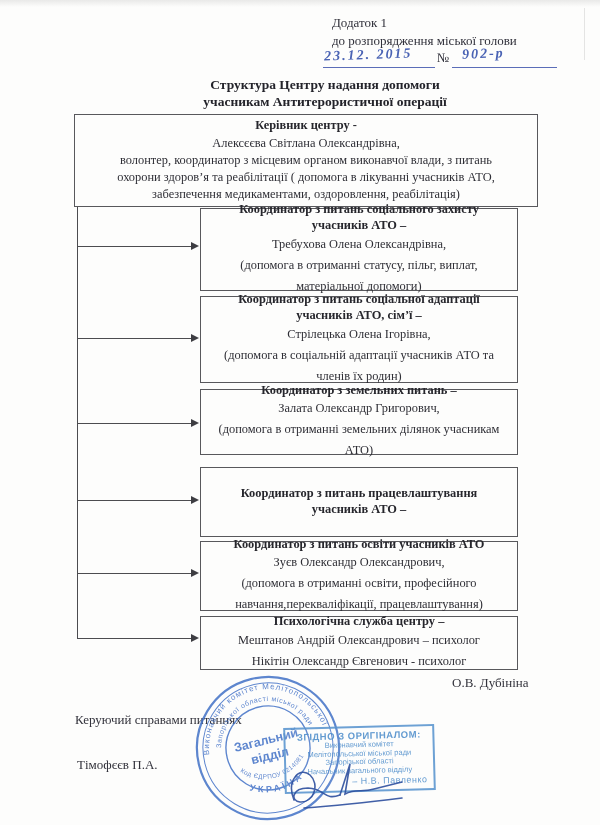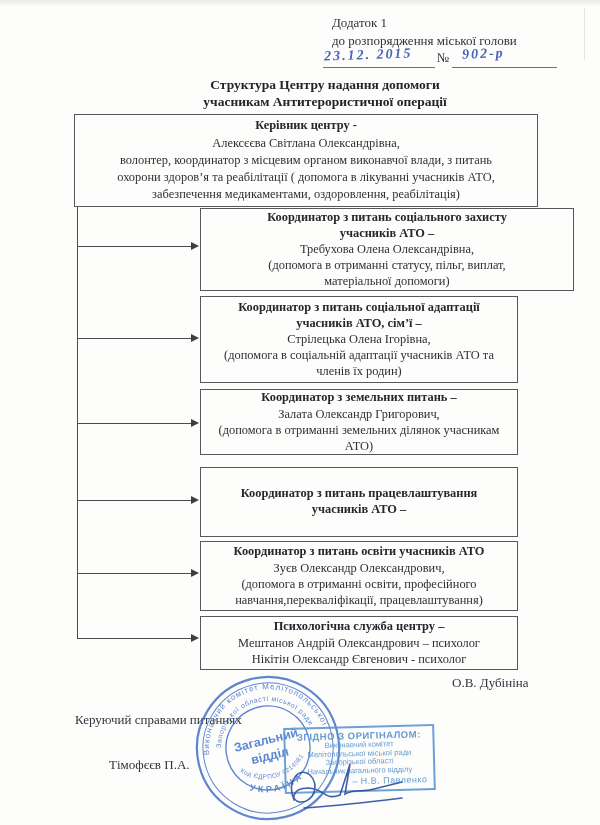--- a/index.html
+++ b/index.html
@@ -9,21 +9,21 @@
   .pre{white-space:pre-line;}
   
   .hdr-line{font-size:13px;color:#30303a;}
   .hand{font-family:"Liberation Serif",serif;font-style:italic;font-weight:bold;color:#4a63b4;font-size:14px;letter-spacing:2px;transform:rotate(-2deg);}
   .u-line{height:1px;background:#5b6db8;}
   
   .doc-title{font-size:13.5px;font-weight:bold;text-align:center;line-height:17px;color:#23232a;}
   
   .obox{border:1px solid #58585c;background:rgba(255,255,255,.0);display:flex;flex-direction:column;justify-content:center;text-align:center;box-sizing:border-box;}
   .box-title{font-size:12.4px;font-weight:bold;line-height:15.8px;color:#26262c;}
-  .box-body{font-size:12.4px;line-height:16px;color:#2e2e35;}
+  .box-body{font-size:12.4px;line-height:21px;color:#2e2e35;}
   .root-box .box-title,.root-box .box-body{line-height:17.3px;}
   
   .vline{width:1px;background:#4c4c50;}
   .hline{height:1px;background:#4c4c50;}
   .arrowhead{width:0;height:0;border-left:8px solid #3d3d42;border-top:4px solid transparent;border-bottom:4px solid transparent;}
   
   .foot-text{font-size:13px;color:#33333c;}
   
   .round-stamp{transform:rotate(-14deg);opacity:.82;}
   .rect-stamp{width:143px;border:2px solid #5a95cf;color:#4f8ecb;text-align:center;padding:2px 2px 3px 2px;transform:rotate(-1.5deg);opacity:.88;background:rgba(255,255,255,.05);font-family:"Liberation Sans",sans-serif;}
@@ -66,21 +66,21 @@
   <div class="abs arrowhead" style="left:191px;top:334px;"></div>
   <div class="abs hline" style="left:77px;top:423px;width:116px;"></div>
   <div class="abs arrowhead" style="left:191px;top:419px;"></div>
   <div class="abs hline" style="left:77px;top:500px;width:116px;"></div>
   <div class="abs arrowhead" style="left:191px;top:496px;"></div>
   <div class="abs hline" style="left:77px;top:573px;width:116px;"></div>
   <div class="abs arrowhead" style="left:191px;top:569px;"></div>
   <div class="abs hline" style="left:77px;top:638px;width:116px;"></div>
   <div class="abs arrowhead" style="left:191px;top:634px;"></div>
 
-  <div class="abs obox" style="left:200px;top:208px;width:374px;height:83px;">
+  <div class="abs obox" style="left:200px;top:208px;width:318px;height:83px;">
     <div class="box-title pre">Координатор з питань соціального захисту
 учасників АТО –</div>
     <div class="box-body pre">Требухова Олена Олександрівна,
 (допомога в отриманні статусу, пільг, виплат,
 матеріальної допомоги)</div>
   </div>
 
   <div class="abs obox" style="left:200px;top:296px;width:318px;height:87px;">
     <div class="box-title pre">Координатор з питань соціальної адаптації
 учасників АТО, сім’ї –</div>
@@ -109,21 +109,21 @@
   </div>
 
   <div class="abs obox" style="left:200px;top:616px;width:318px;height:54px;">
     <div class="box-title pre">Психологічна служба центру –</div>
     <div class="box-body pre">Мештанов Андрій Олександрович – психолог
 Нікітін Олександр Євгенович - психолог</div>
   </div>
 
   <div class="abs foot-text" style="left:75px;top:712px;">Керуючий справами питаннях</div>
   <div class="abs foot-text" style="left:452px;top:675px;">О.В. Дубініна</div>
-  <div class="abs foot-text" style="left:77px;top:757px;margin-left:32px;">Тімофєєв П.А.</div>
+  <div class="abs foot-text" style="left:77px;top:757px;">Тімофєєв П.А.</div>
 
   <div class="abs round-stamp" style="left:192px;top:672px;width:152px;height:152px;">
     <svg width="152" height="152" viewBox="0 0 152 152">
       <g fill="none" stroke="#3b6cc5">
         <circle cx="76" cy="76" r="71" stroke-width="2.2"></circle>
         <circle cx="76" cy="76" r="65" stroke-width="1"></circle>
         <circle cx="76" cy="76" r="42" stroke-width="1.4"></circle>
       </g>
       <defs>
         <path id="arcOuterTop" d="M 17,76 A 59,59 0 0 1 135,76"></path>

